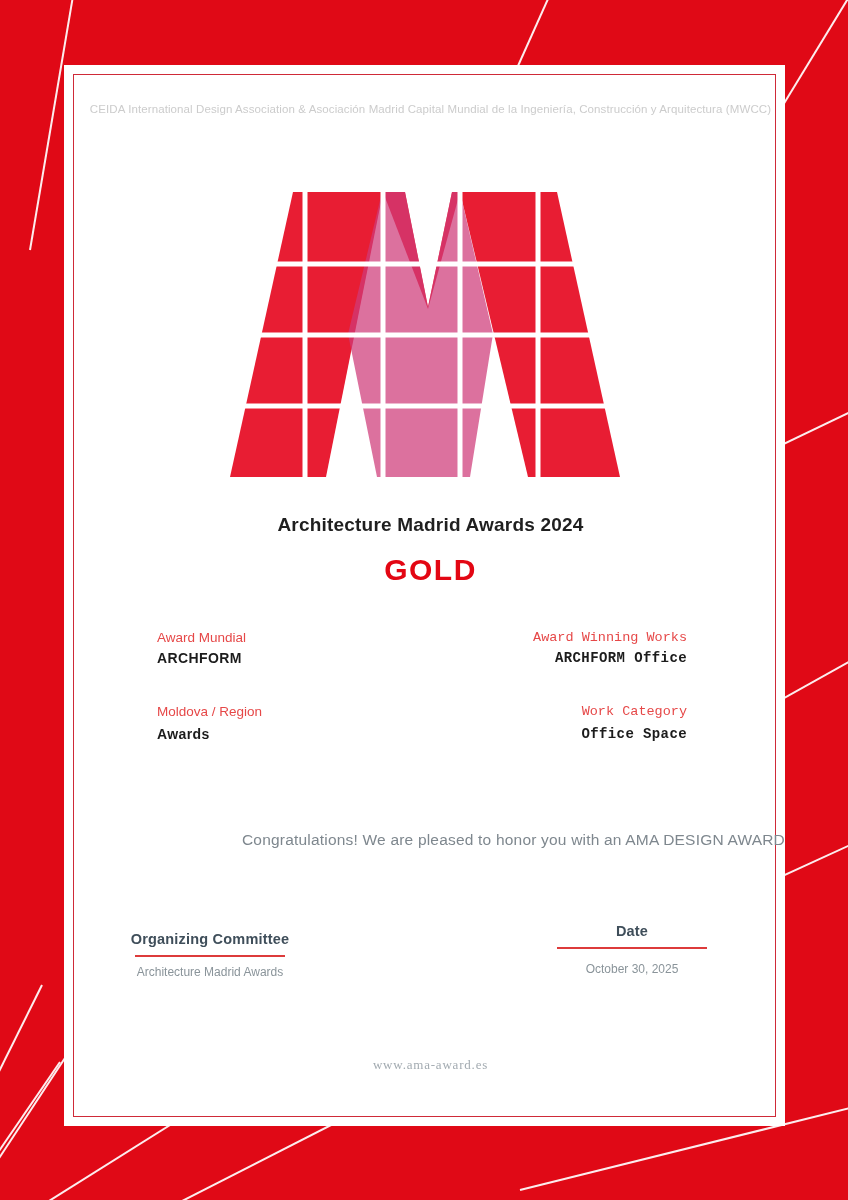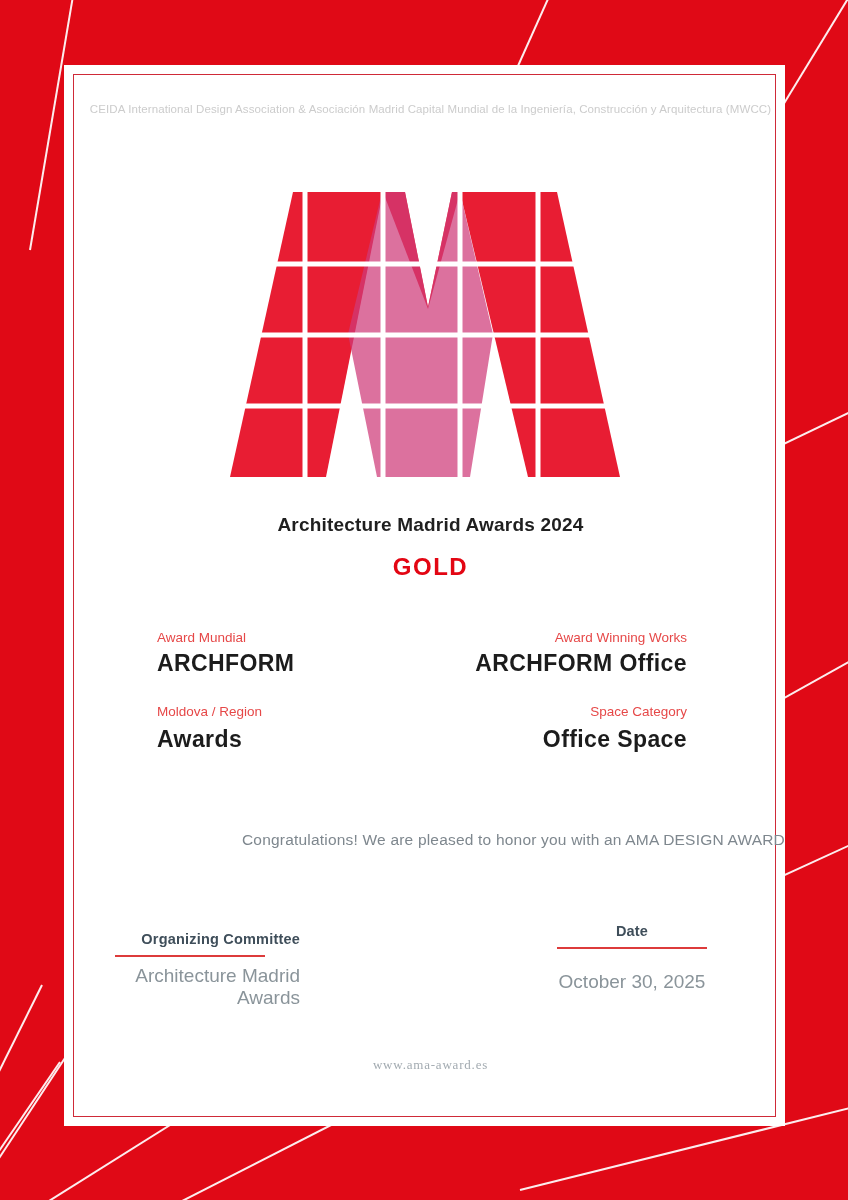--- a/index.html
+++ b/index.html
@@ -26,33 +26,33 @@
     border:1.5px solid var(--card-border);pointer-events:none;
   }
   .abs{position:absolute;left:0;right:0;padding-left:12px;}
   .ceida{top:38px;text-align:center;font-size:11.5px;letter-spacing:.1px;color:var(--light-gray);}
   .logo{position:absolute;left:166px;top:127px;width:390px;height:285px;overflow:visible;}
   .lred{fill:var(--logo-red);}
   .lwhite{fill:#ffffff;}
   .lpink{fill:var(--logo-pink);fill-opacity:.72;}
   .lgrid line{stroke:#ffffff;stroke-width:5;}
   .title{top:449px;text-align:center;font-size:19px;font-weight:700;color:var(--heading-dark);letter-spacing:.2px;}
-  .gold{top:488px;text-align:center;font-size:24px;font-weight:800;color:var(--gold-red);letter-spacing:1.5px;}
+  .gold{top:488px;text-align:center;font-size:30px;font-weight:800;color:var(--gold-red);letter-spacing:1.5px;}
   .flabel{position:absolute;font-size:13.5px;color:var(--label-red);}
-  .fvalue{position:absolute;font-size:23px;font-weight:700;color:var(--value-dark);letter-spacing:.4px;}
+  .fvalue{position:absolute;font-size:14px;font-weight:700;color:var(--value-dark);letter-spacing:.4px;}
   .col-l{left:93px;text-align:left;}
-  .col-r{right:98px;text-align:right;}
+  .col-r{right:98px;text-align:right;font-family:Liberation Mono, monospace;}
   .congrats{top:766px;text-align:right;font-size:15.5px;color:var(--muted-gray);letter-spacing:.2px;}
   .sigblock{position:absolute;width:220px;text-align:center;}
-  .sig-left{left:16px;top:866px;text-align:right;}
+  .sig-left{left:36px;top:866px;}
   .sig-right{left:458px;top:858px;}
   .sig-title{font-size:14.5px;font-weight:700;color:var(--sign-title);letter-spacing:.2px;}
   .sig-line{margin:8px auto 0 auto;width:150px;height:2px;background:var(--underline-red);}
-  .sig-sub{margin-top:8px;font-size:19px;color:var(--sub-gray);}
-  .sig-right .sig-sub{margin-top:22px;}
+  .sig-sub{margin-top:8px;font-size:12px;color:var(--sub-gray);}
+  .sig-right .sig-sub{margin-top:13px;}
   .website{top:992px;text-align:center;font-size:13px;letter-spacing:.8px;color:var(--site-gray);font-family:Liberation Serif, serif;}
 </style>
 </head>
 <body>
 
 <svg class="rays" viewBox="0 0 848 1200" xmlns="http://www.w3.org/2000/svg">
   <line x1="74" y1="-10" x2="30" y2="250"></line>
   <line x1="552" y1="-10" x2="505" y2="95"></line>
   <line x1="852" y1="-8" x2="780" y2="110"></line>
   <line x1="865" y1="405" x2="740" y2="465"></line>
@@ -90,21 +90,21 @@
 
   <div class="abs title">Architecture Madrid Awards 2024</div>
   <div class="abs gold">GOLD</div>
 
   <div class="flabel col-l" style="top:565px">Award Mundial</div>
   <div class="fvalue col-l" style="top:585px">ARCHFORM</div>
   <div class="flabel col-r" style="top:565px">Award Winning Works</div>
   <div class="fvalue col-r" style="top:585px">ARCHFORM Office</div>
   <div class="flabel col-l" style="top:639px">Moldova / Region</div>
   <div class="fvalue col-l" style="top:661px">Awards</div>
-  <div class="flabel col-r" style="top:639px">Space Category</div>
+  <div class="flabel col-r" style="top:639px">Work Category</div>
   <div class="fvalue col-r" style="top:661px">Office Space</div>
 
   <div class="abs congrats">Congratulations! We are pleased to honor you with an AMA DESIGN AWARD</div>
 
   <div class="sigblock sig-left">
     <div class="sig-title">Organizing Committee</div>
     <div class="sig-line"></div>
     <div class="sig-sub">Architecture Madrid Awards</div>
   </div>
   <div class="sigblock sig-right">

